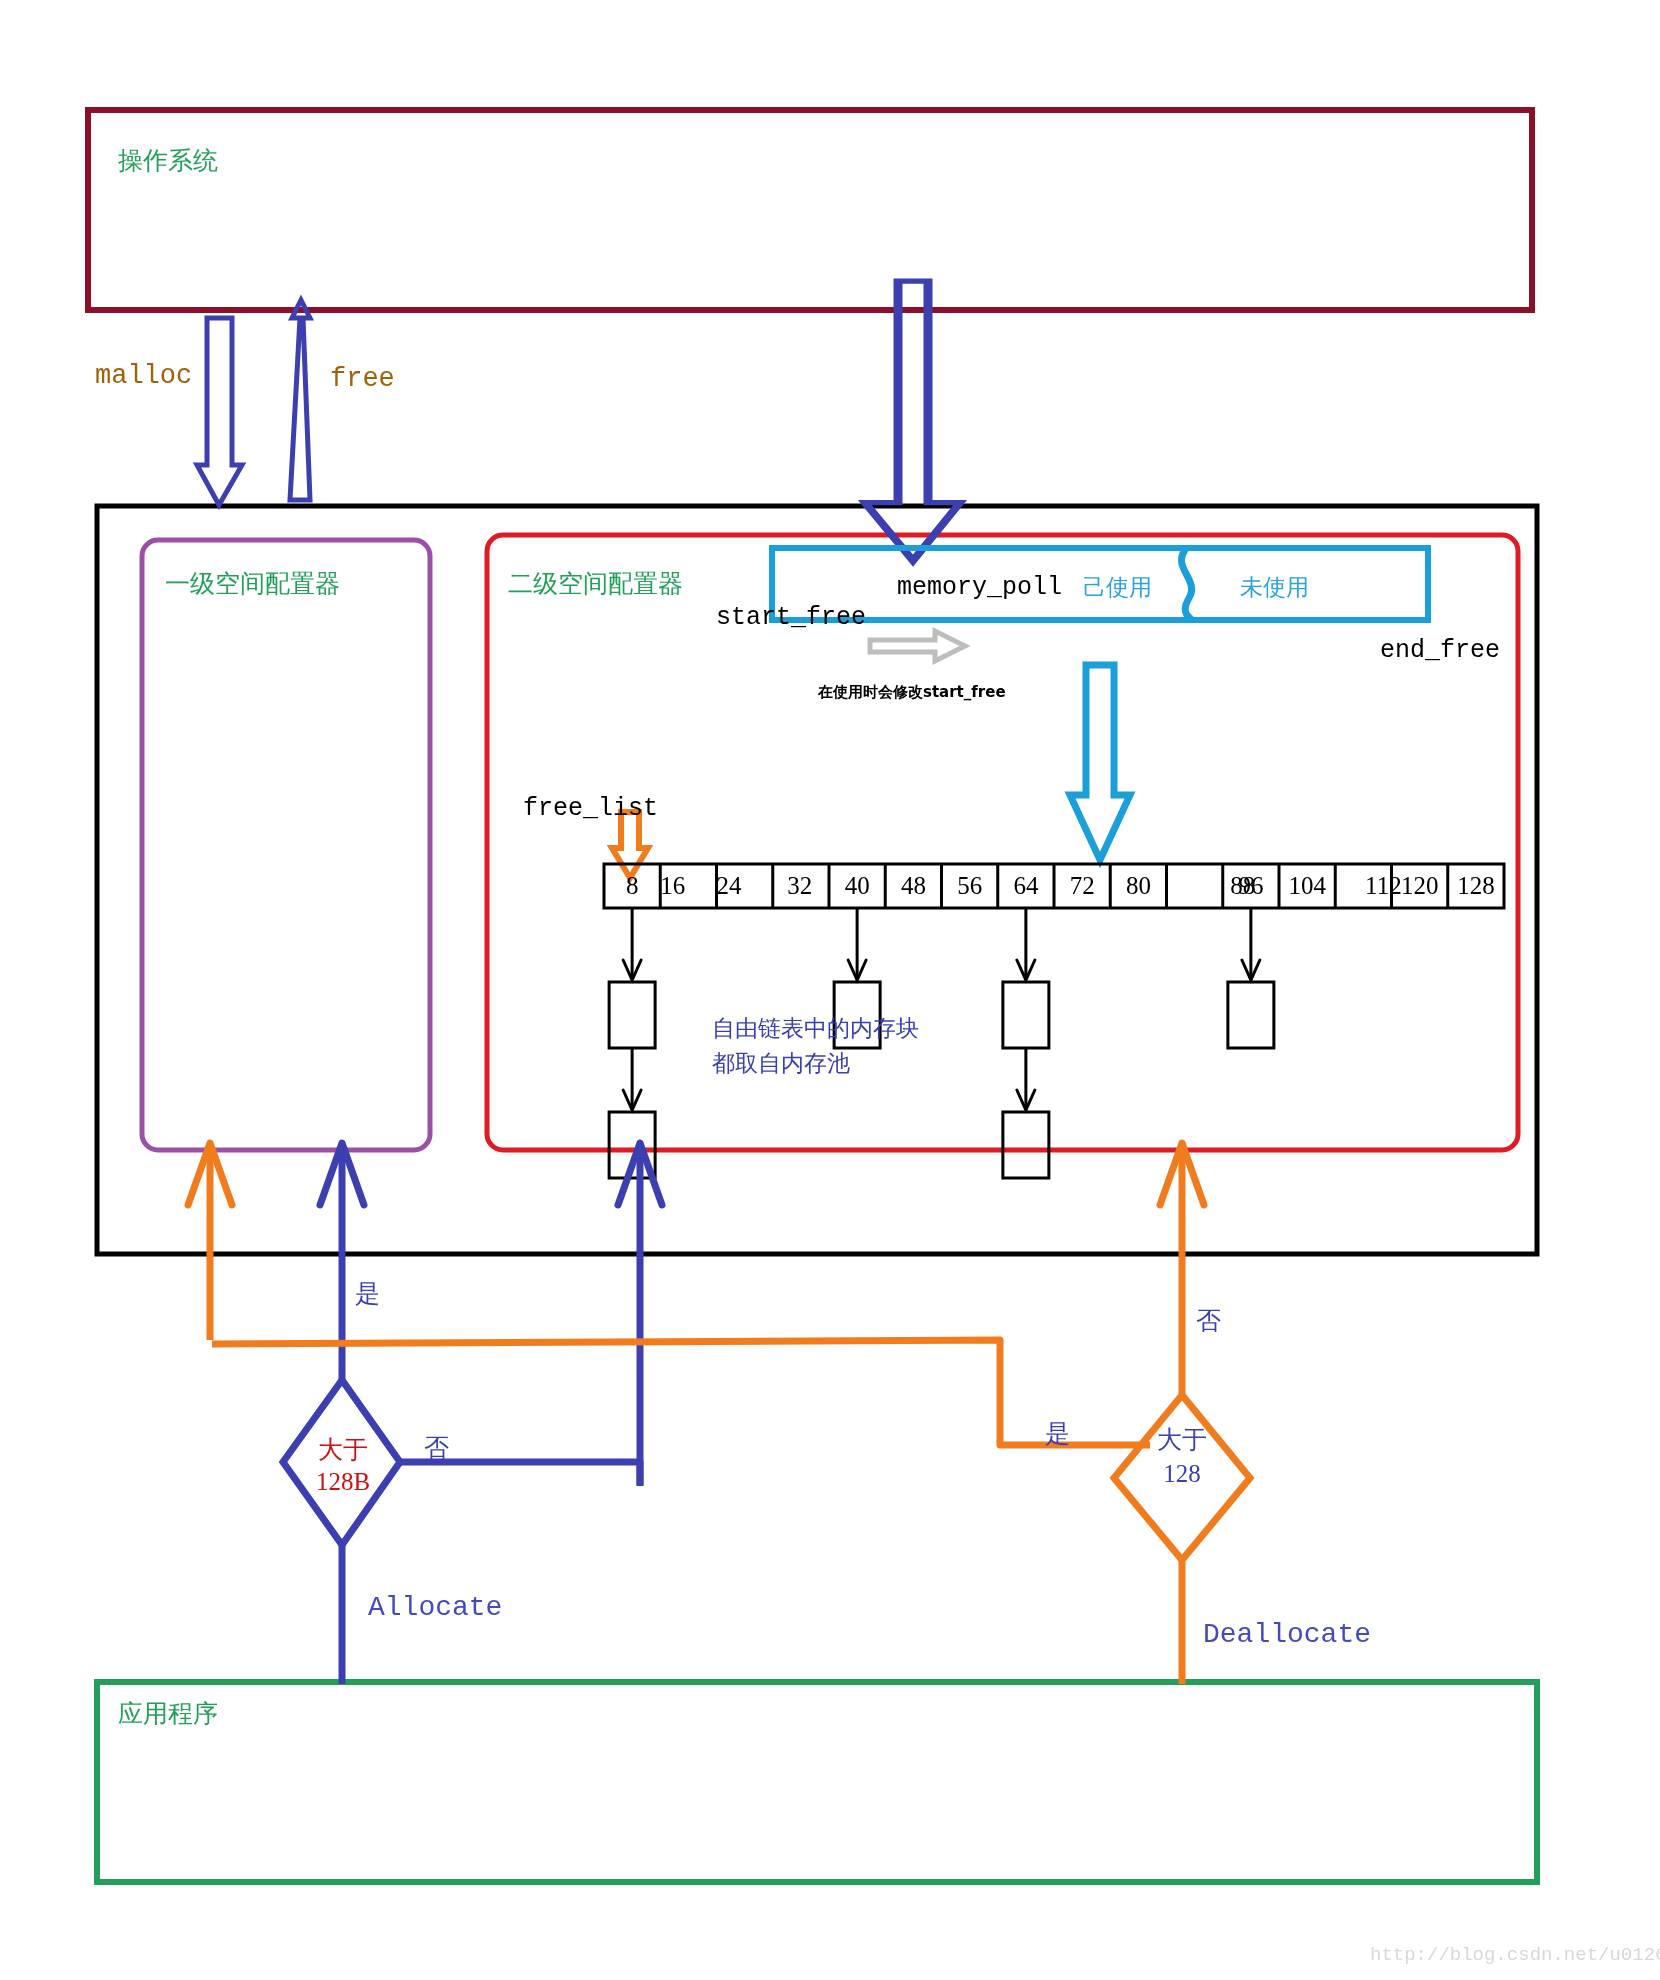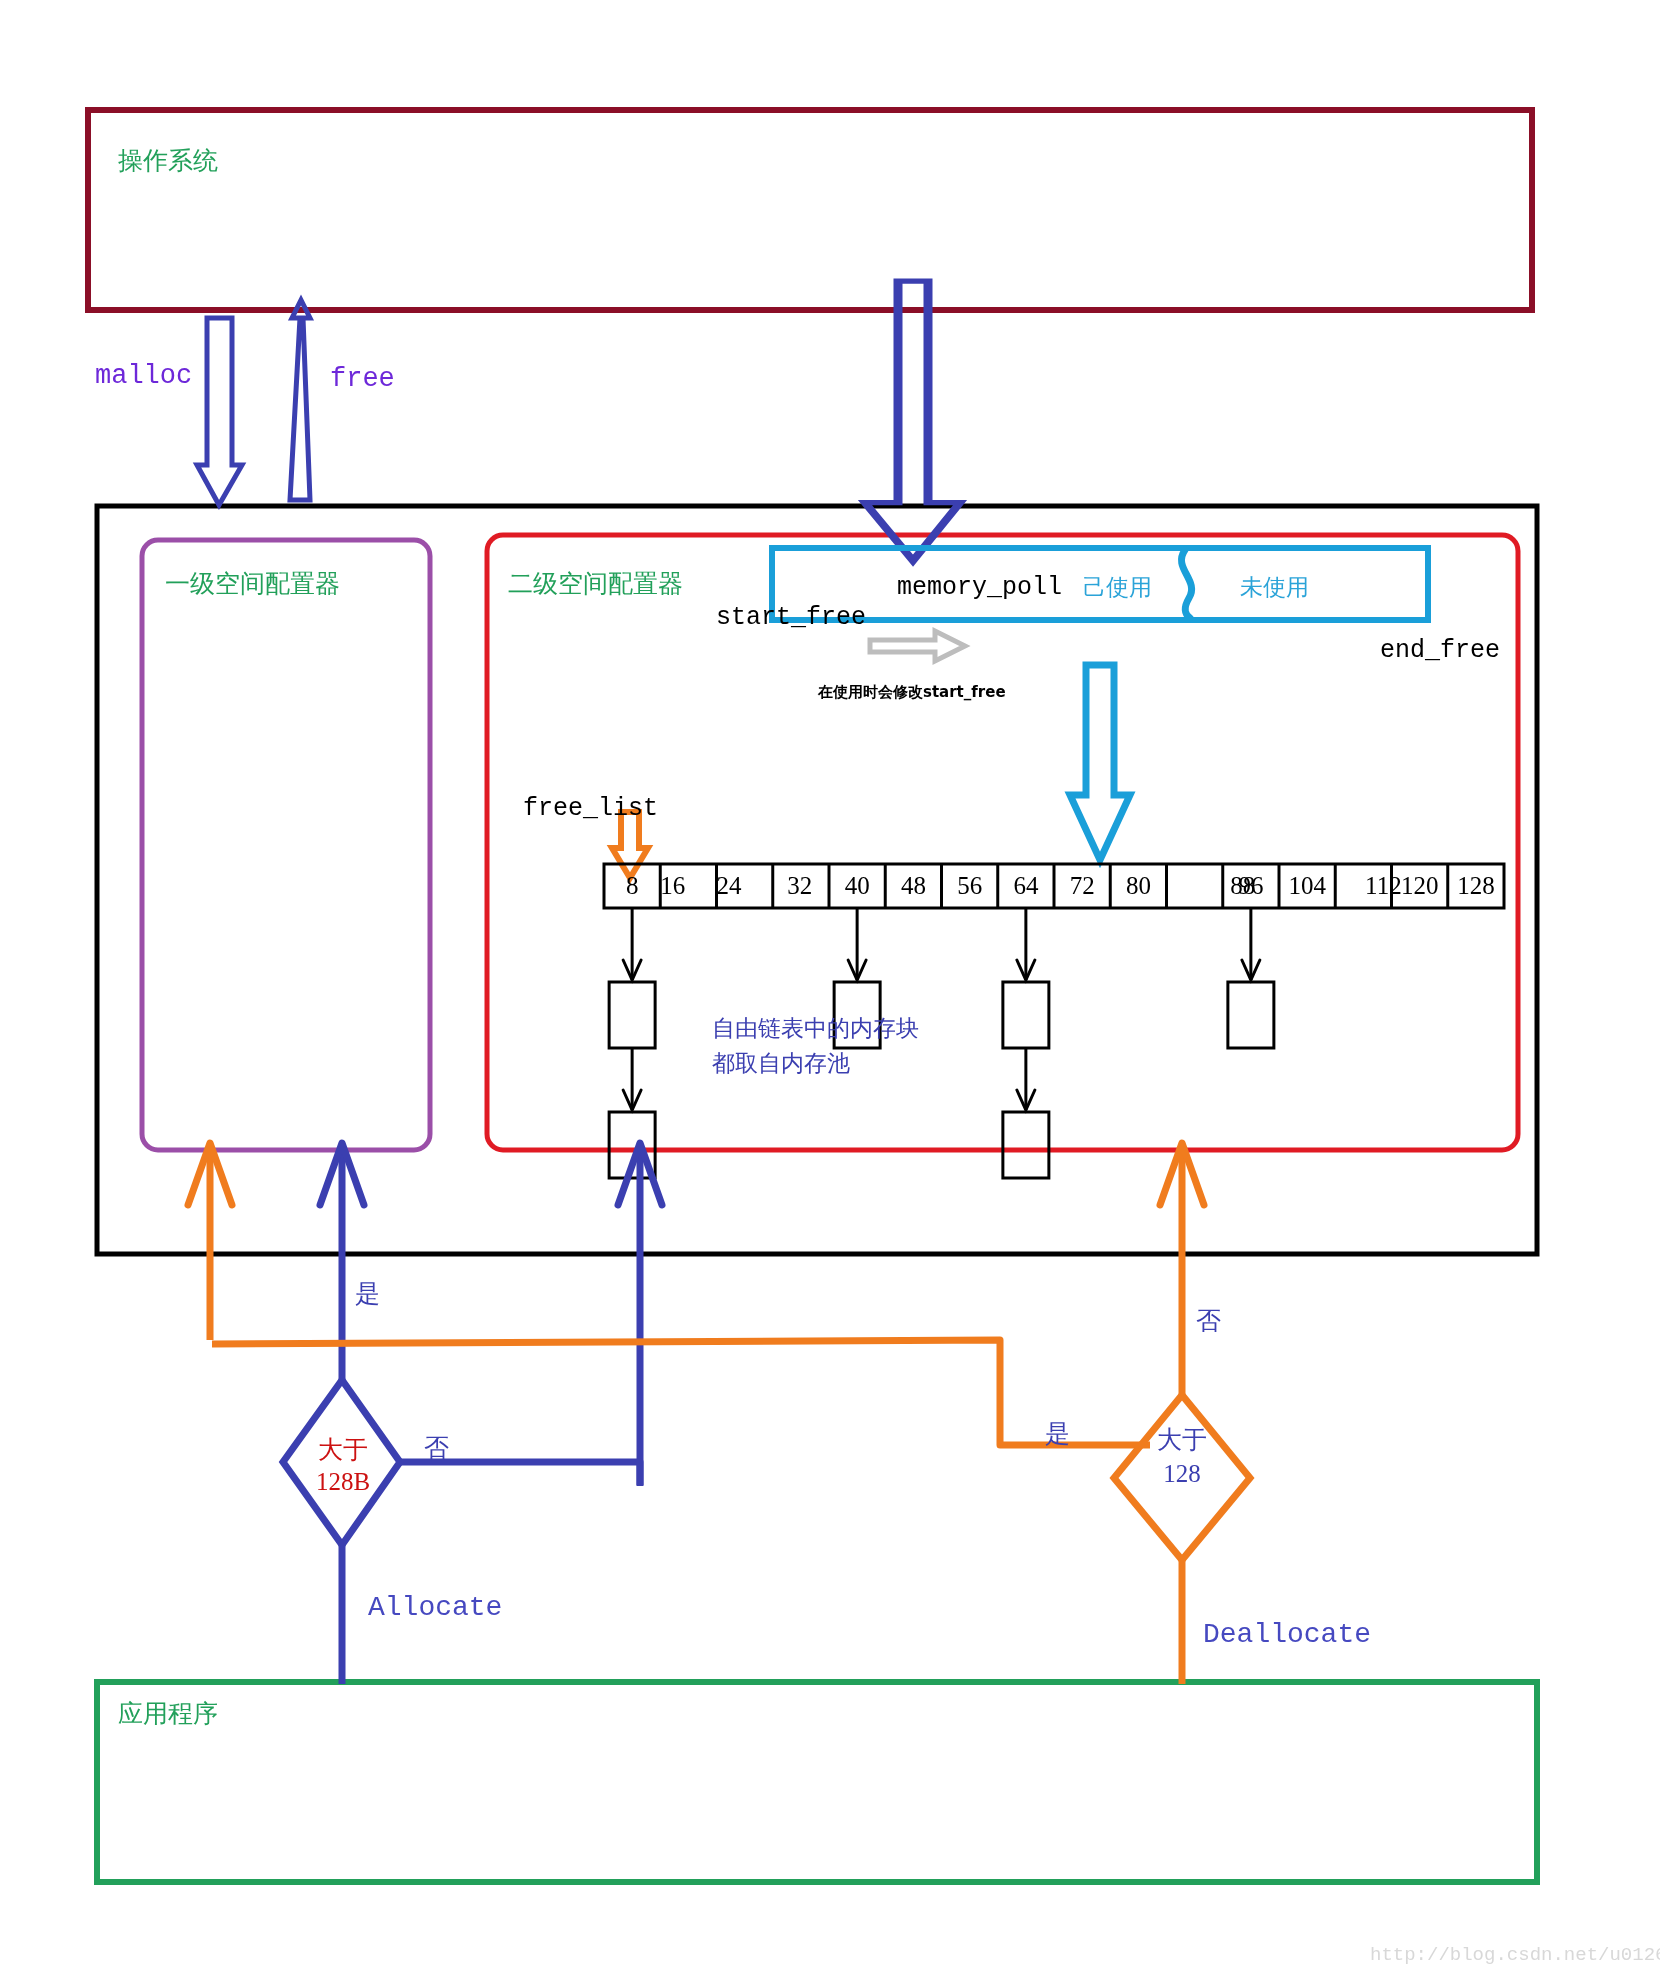--- a/index.html
+++ b/index.html
@@ -30,21 +30,21 @@
     line-height: 1.25;
   }
   .cjk { font-family: "DejaVu Sans", "Liberation Sans", sans-serif; }
   .mono { font-family: "Liberation Mono", "DejaVu Sans Mono", monospace; }
   .serif { font-family: "Liberation Serif", "DejaVu Serif", serif; }
   .os-title, .app-title, .alloc1-title, .alloc2-title {
     color: #22a05a;
     font-size: 25px;
     font-weight: 400;
   }
-  .code-lbl { font-size: 27px; color: #6d28d9; }
+  .code-lbl { font-size: 27px; color: #a16207; }
   .pool-txt { font-size: 25px; color: #000000; }
   .pool-cjk { font-size: 23px; color: #2aa3d8; }
   .tiny-note { font-size: 15px; font-weight: bold; color: #000000; }
   .free-cell { font-size: 25px; color: #000000; }
   .note-blue { font-size: 23px; color: #3b3fb0; line-height: 1.35; }
   .yn { font-size: 25px; color: #3b3fb0; }
   .dia-red { font-size: 25px; color: #cc1111; text-align: center; line-height: 1.3; }
   .dia-blue { font-size: 25px; color: #3b3fb0; text-align: center; line-height: 1.3; }
   .flow-lbl { font-size: 28px; color: #4649c0; }
   .watermark { font-size: 19px; color: #d8d8d8; }

